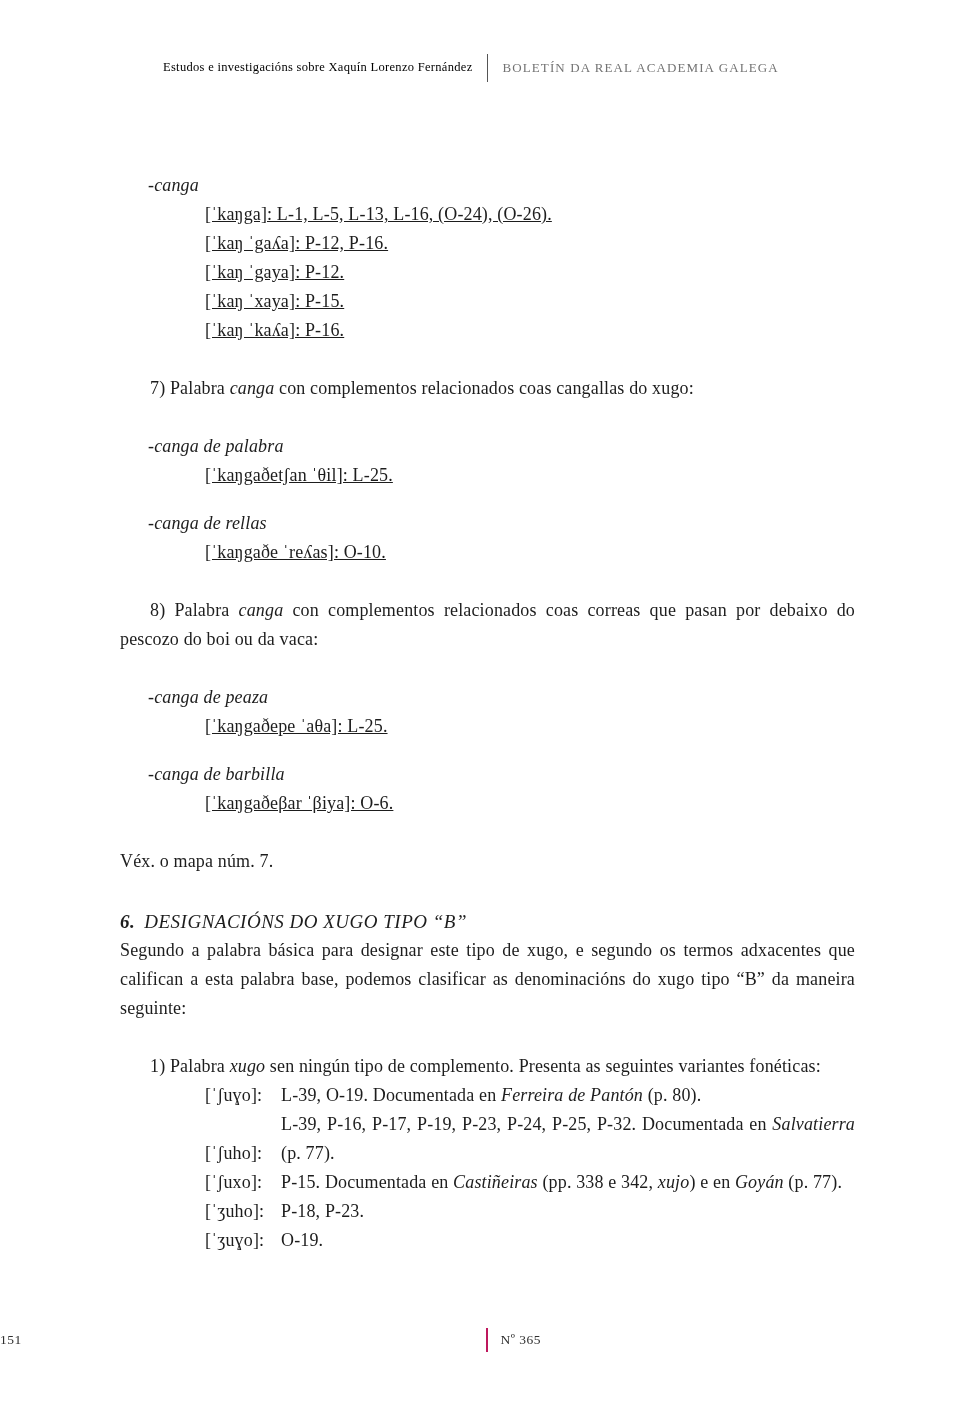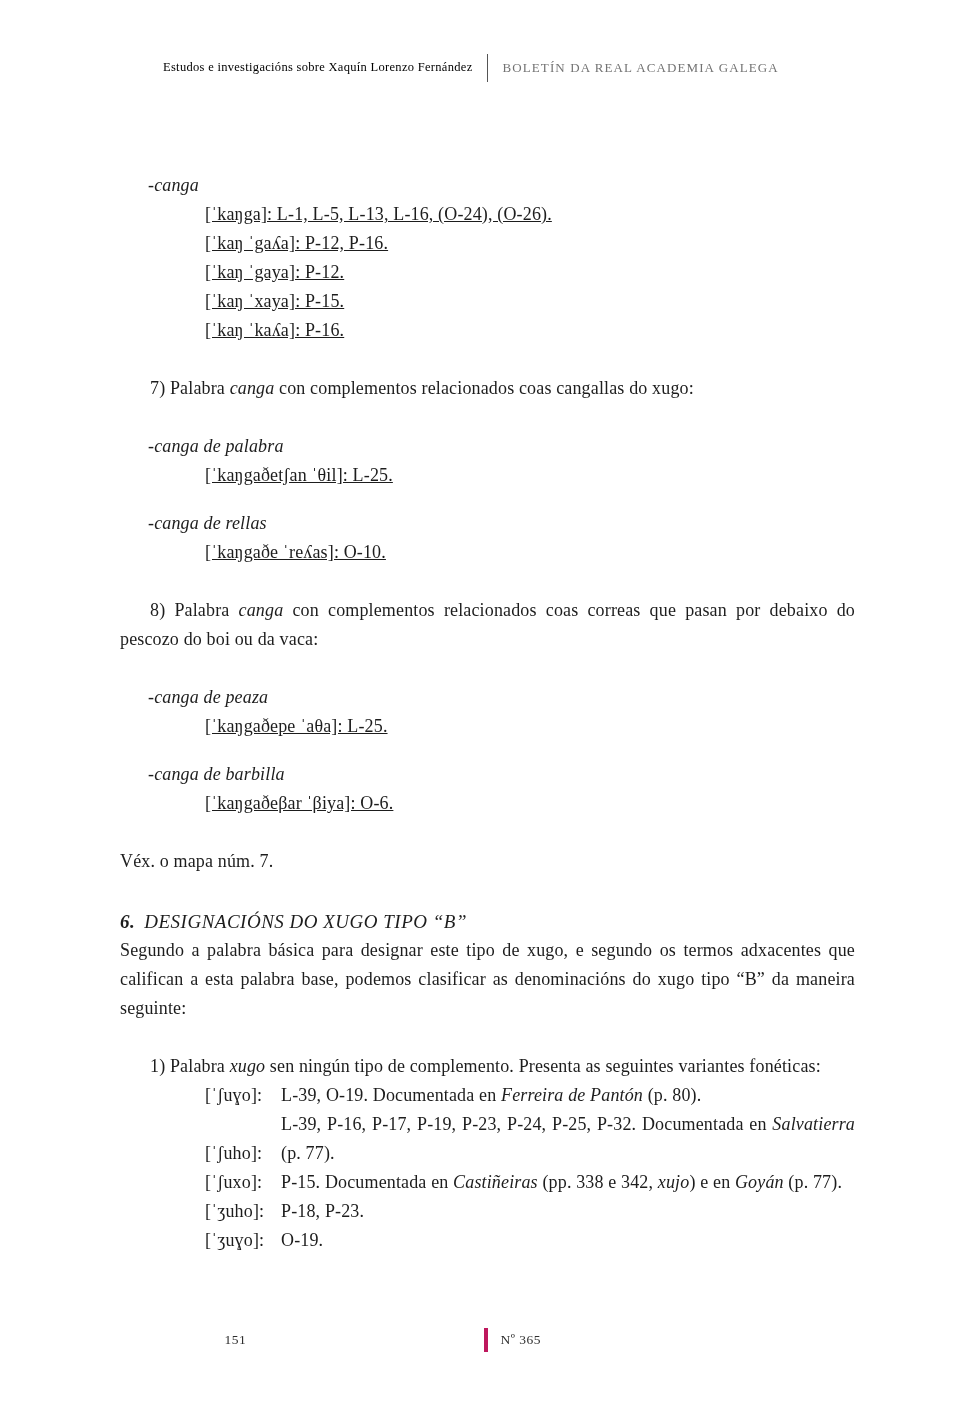--- a/index.html
+++ b/index.html
@@ -81,23 +81,23 @@
     top: 1328px;
     left: 0;
     width: 100%;
     display: flex;
     align-items: stretch;
     font-size: 13.5px;
     color: #2e2e2e;
   }
   .fpage {
     width: 50%;
-    text-align: center;
+    text-align: left;
     padding: 4px 13px 4px 0;
-    border-right: 4px solid #be185d;
+    border-right: 2px solid #be185d;
     letter-spacing: 0.5px;
   }
   .fissue {
     width: 50%;
     text-align: left;
     padding: 4px 0 4px 13px;
     letter-spacing: 0.5px;
   }
 </style>
 </head>

